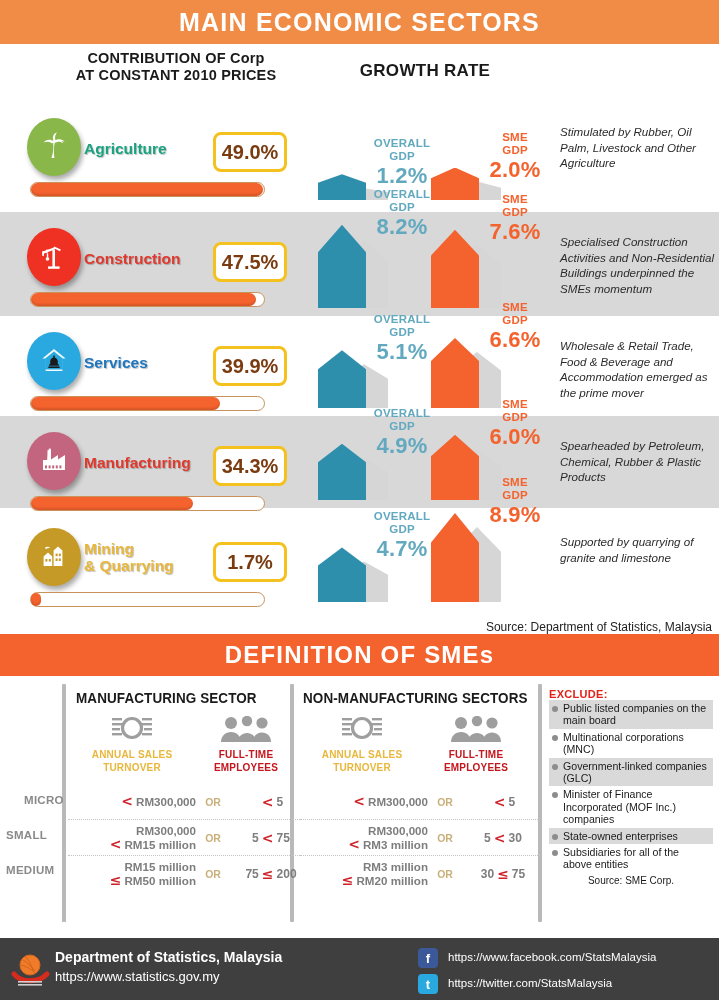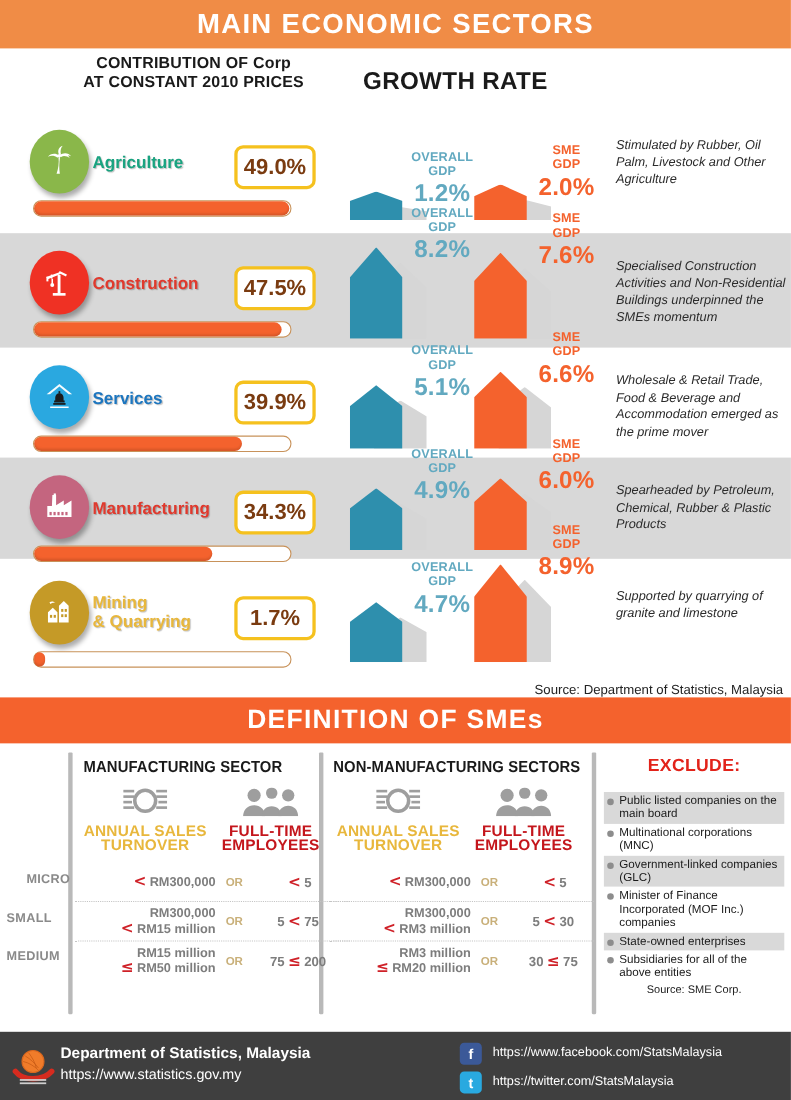--- a/index.html
+++ b/index.html
@@ -17,22 +17,22 @@
   .banner-main{height:44px;line-height:44px;font-size:25px;}
   .banner-def{height:42px;line-height:42px;font-size:24px;background:#f4622d;}
 
   
   .col-titles{position:relative;height:48px;}
   .t-contrib{
     position:absolute;left:26px;top:6px;width:300px;text-align:center;
     font-size:14.5px;font-weight:bold;color:#1a1a1a;line-height:17px;letter-spacing:.2px;
   }
   .t-growth{
-    position:absolute;left:330px;top:17px;width:190px;text-align:left;
-    font-size:22px;font-weight:bold;color:#1a1a1a;letter-spacing:.3px;
+    position:absolute;left:330px;top:17px;width:190px;text-align:center;
+    font-size:17px;font-weight:bold;color:#1a1a1a;letter-spacing:.3px;
   }
 
   
   .sector{position:relative;height:104px;width:719px;}
   .sector.alt{background:#d8d8d8;}
   .sector.r0{height:120px;}
   .sector.r4{height:110px;}
 
   
   .left-block{position:absolute;left:0;top:0;width:300px;height:100%;}
@@ -96,21 +96,21 @@
 
   
   .def-wrap{position:relative;height:254px;background:#ffffff;}
   .def-col-head{
     position:absolute;font-size:14.5px;font-weight:bold;color:#1a1a1a;
     letter-spacing:.1px;font-family:"Liberation Sans",sans-serif;
     transform:scaleX(.93);transform-origin:left center;
   }
   .vline{position:absolute;width:4px;background:#b9b9b9;border-radius:1px;}
   .icn-col{position:absolute;text-align:center;width:104px;}
-  .icn-col .cap{font-size:14px;font-weight:bold;line-height:13px;margin-top:2px;letter-spacing:.2px;}
+  .icn-col .cap{font-size:10px;font-weight:bold;line-height:13px;margin-top:2px;letter-spacing:.2px;}
   .cap.gold{color:#e8b73c;}
   .cap.red{color:#c4161c;}
   .size-lbl{position:absolute;left:6px;font-size:11.5px;font-weight:bold;color:#8a8a8a;letter-spacing:.3px;}
   .def-table{position:absolute;}
   .def-row{position:relative;height:35px;border-bottom:1px dotted #c4c4c4;}
   .def-row.last{border-bottom:none;}
   .cell-turn{
     position:absolute;left:0;top:0;width:128px;height:100%;
     display:flex;flex-direction:column;justify-content:center;align-items:flex-end;
     font-size:11.6px;font-weight:bold;color:#7d7d7d;line-height:13.5px;text-align:right;
@@ -120,21 +120,21 @@
     display:flex;align-items:center;justify-content:center;
     font-size:10.5px;font-weight:bold;color:#c9b07a;
   }
   .cell-emp{
     position:absolute;left:160px;top:0;width:86px;height:100%;
     display:flex;align-items:center;justify-content:center;
     font-size:12px;font-weight:bold;color:#7d7d7d;
   }
   .lt{color:#cf2128;font-weight:bold;font-size:14px;padding:0 3px;font-family:"DejaVu Sans",sans-serif;}
   .exclude-box{position:absolute;}
-  .exc-title{font-size:16px;font-weight:bold;color:#e2231a;letter-spacing:.3px;margin-bottom:14px;text-align:center;}
+  .exc-title{font-size:11px;font-weight:bold;color:#e2231a;letter-spacing:.3px;margin-bottom:0;}
   .exc-item{
     position:relative;padding:2px 4px 2px 14px;font-size:10.6px;color:#1a1a1a;line-height:12.4px;
   }
   .exc-item.shade{background:#d9d9d9;}
   .exc-item .dot{
     position:absolute;left:3px;top:6px;width:6px;height:6px;border-radius:50%;background:#8d8d8d;
   }
   .exc-src{text-align:center;font-size:10px;color:#1a1a1a;margin-top:2px;}
 
   

